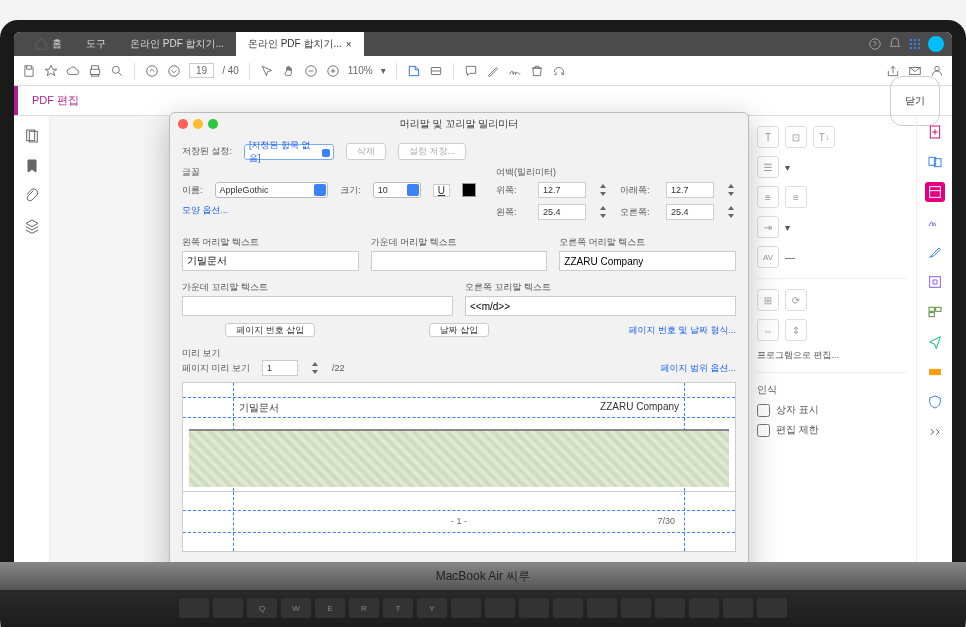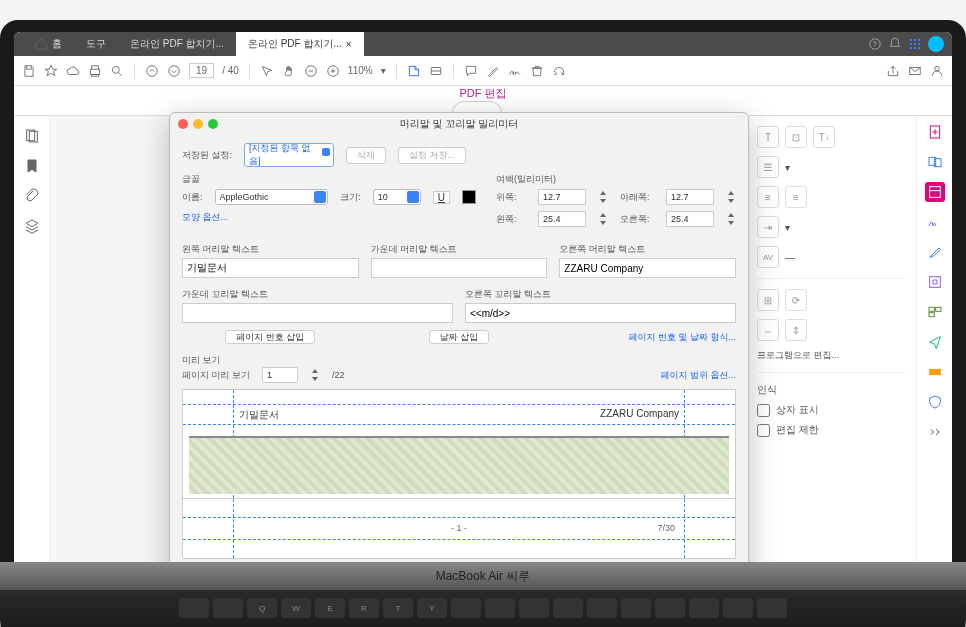--- a/index.html
+++ b/index.html
@@ -20,21 +20,21 @@
 .tabbar .ic { width:14px; height:14px; display:inline-block; }
 
 
 .toolbar { height:30px; border-bottom:1px solid #ddd; display:flex; align-items:center; padding:0 8px; gap:10px; color:#666; font-size:10px; }
 .toolbar .grp { display:flex; align-items:center; gap:8px; }
 .toolbar .sep { width:1px; height:16px; background:#ddd; }
 .toolbar .ic { width:14px; height:14px; }
 .toolbar .spacer { flex:1; }
 
 
-.subbar { height:30px; display:flex; align-items:center; border-bottom:1px solid #ddd;flex-direction:column; }
+.subbar { height:30px; display:flex; align-items:center; border-bottom:1px solid #ddd; }
 .subbar .label { color:#b01f8a; font-size:11px; padding:0 14px; }
 .subbar .spacer { flex:1; }
 .subbar .closebtn { border:1px solid #ccc; border-radius:12px; padding:17px 14px; font-size:10px; margin-right:12px; }
 
 
 .mainwrap { display:flex; height:calc(100% - 84px); }
 .leftbar { width:36px; border-right:1px solid #eee; display:flex; flex-direction:column; align-items:center; gap:14px; padding-top:12px; color:#888; }
 .rightbar { width:36px; border-left:1px solid #eee; display:flex; flex-direction:column; align-items:center; gap:10px; padding-top:6px; }
 .rightbar .cell { width:20px; height:20px; display:flex; align-items:center; justify-content:center; border-radius:3px; }
 .rightbar .cell.active { background:#e6007e; }
@@ -56,21 +56,21 @@
 
 .dialog { position:absolute; left:155px; top:80px; width:580px; background:#f2f2f2; border:1px solid #bbb; border-radius:6px; box-shadow:0 8px 30px rgba(0,0,0,0.25); font-size:10px; color:#333; }
 .dialog .titlebar { display:flex; align-items:center; height:22px; position:relative; }
 .dialog .lights { display:flex; gap:5px; padding-left:8px; }
 .dialog .light { width:10px; height:10px; border-radius:50%; }
 .dialog .tl { position:absolute; width:100%; text-align:center; font-size:10px; }
 
 .dialog .body { padding:8px 12px 10px 12px; }
 .dialog .row { display:flex; align-items:center; gap:12px; margin-bottom:6px; }
 .dialog .lbl { font-size:9px; color:#555; }
-.dialog .sel { background:#fff; border:1px solid #7aa9f5; border-radius:3px; height:24px; padding:0 14px 0 4px; font-size:9px; display:flex; align-items:center; position:relative; color:#1760f0; }
+.dialog .sel { background:#fff; border:1px solid #7aa9f5; border-radius:3px; height:16px; padding:0 14px 0 4px; font-size:9px; display:flex; align-items:center; position:relative; color:#1760f0; }
 .dialog .sel::after { content:""; position:absolute; right:3px; top:4px; width:8px; height:8px; background:#3b82f6; border-radius:2px; }
 .dialog .selw { background:#fff; border:1px solid #bbb; border-radius:3px; height:16px; padding:0 14px 0 4px; font-size:9px; display:flex; align-items:center; position:relative; }
 .dialog .selw .bluebtn { position:absolute; right:1px; top:1px; width:12px; height:12px; background:#3b82f6; border-radius:2px; }
 .dialog .btnsm { background:#fff; border:1px solid #ccc; border-radius:3px; padding:1px 10px; font-size:9px; color:#aaa; }
 .dialog .link { color:#1760f0; font-size:9px; cursor:pointer; }
 .dialog .section-label { font-size:9px; color:#555; margin-top:6px; margin-bottom:2px; }
 .dialog .txtfield { background:#fff; border:1px solid #ccc; height:20px; width:100%; padding:0 4px; font-size:10px; }
 .dialog .threecol { display:flex; gap:12px; }
 .dialog .threecol > div { flex:1; }
 .dialog .numfield { background:#fff; border:1px solid #ccc; height:16px; width:48px; padding:0 4px; font-size:9px; display:inline-flex; align-items:center; }

